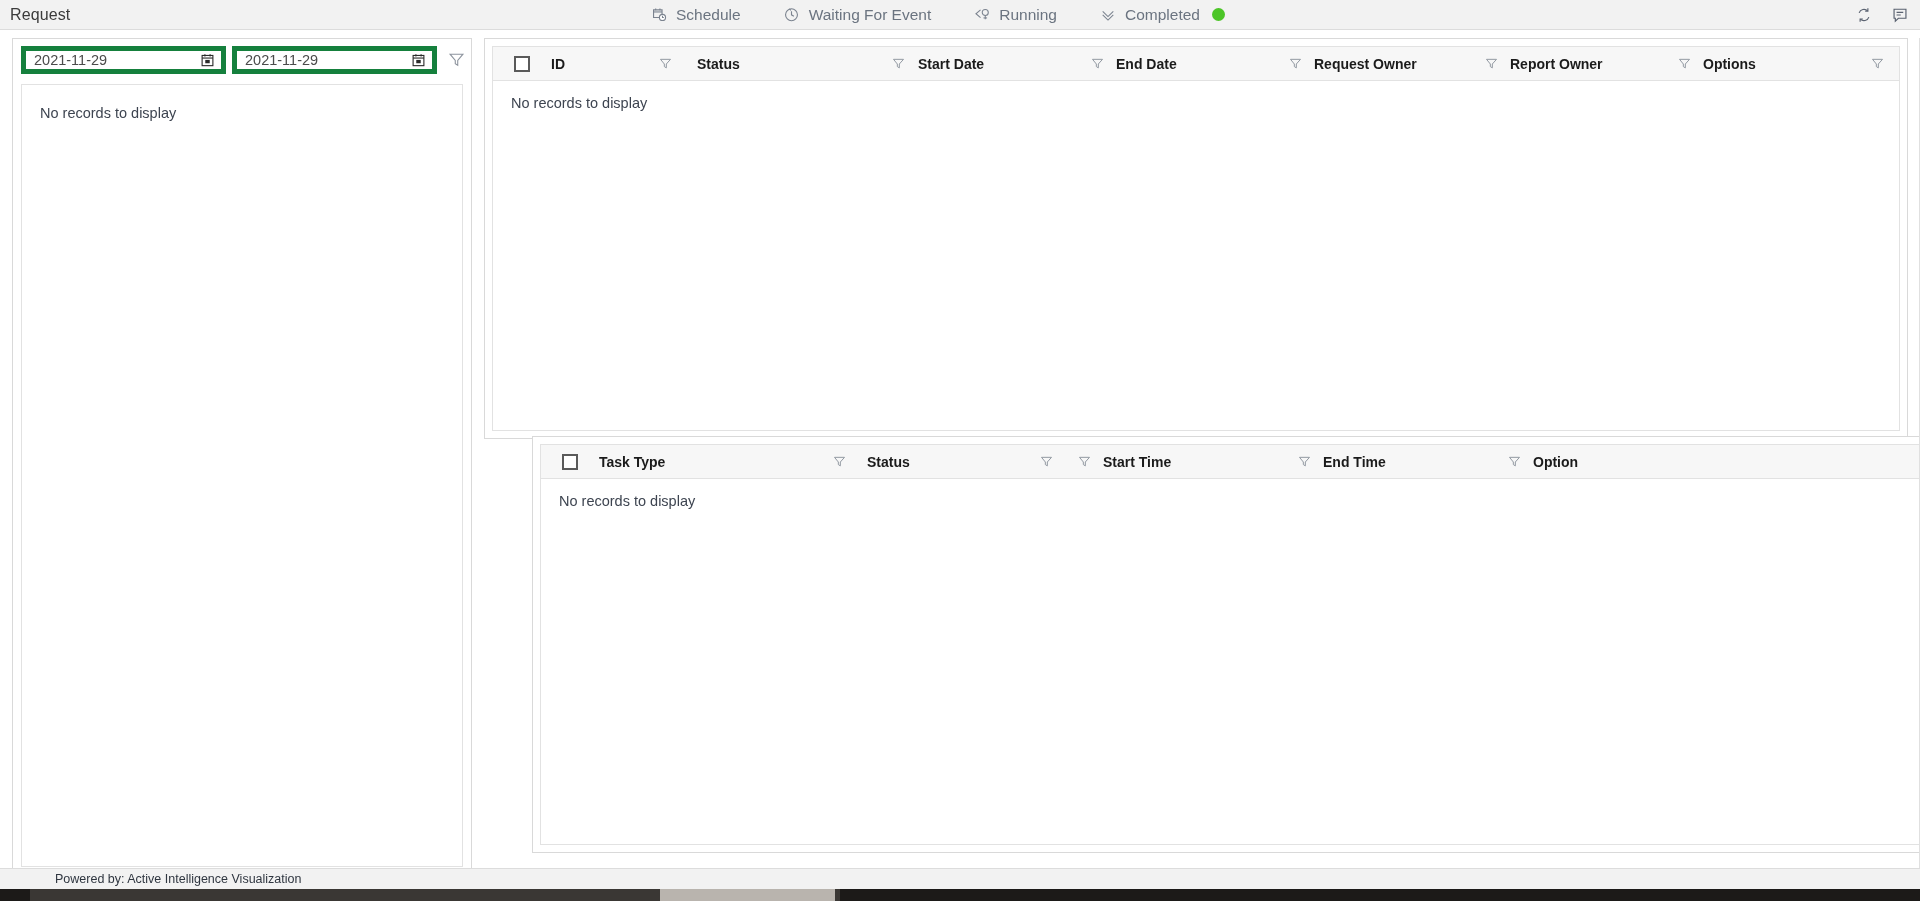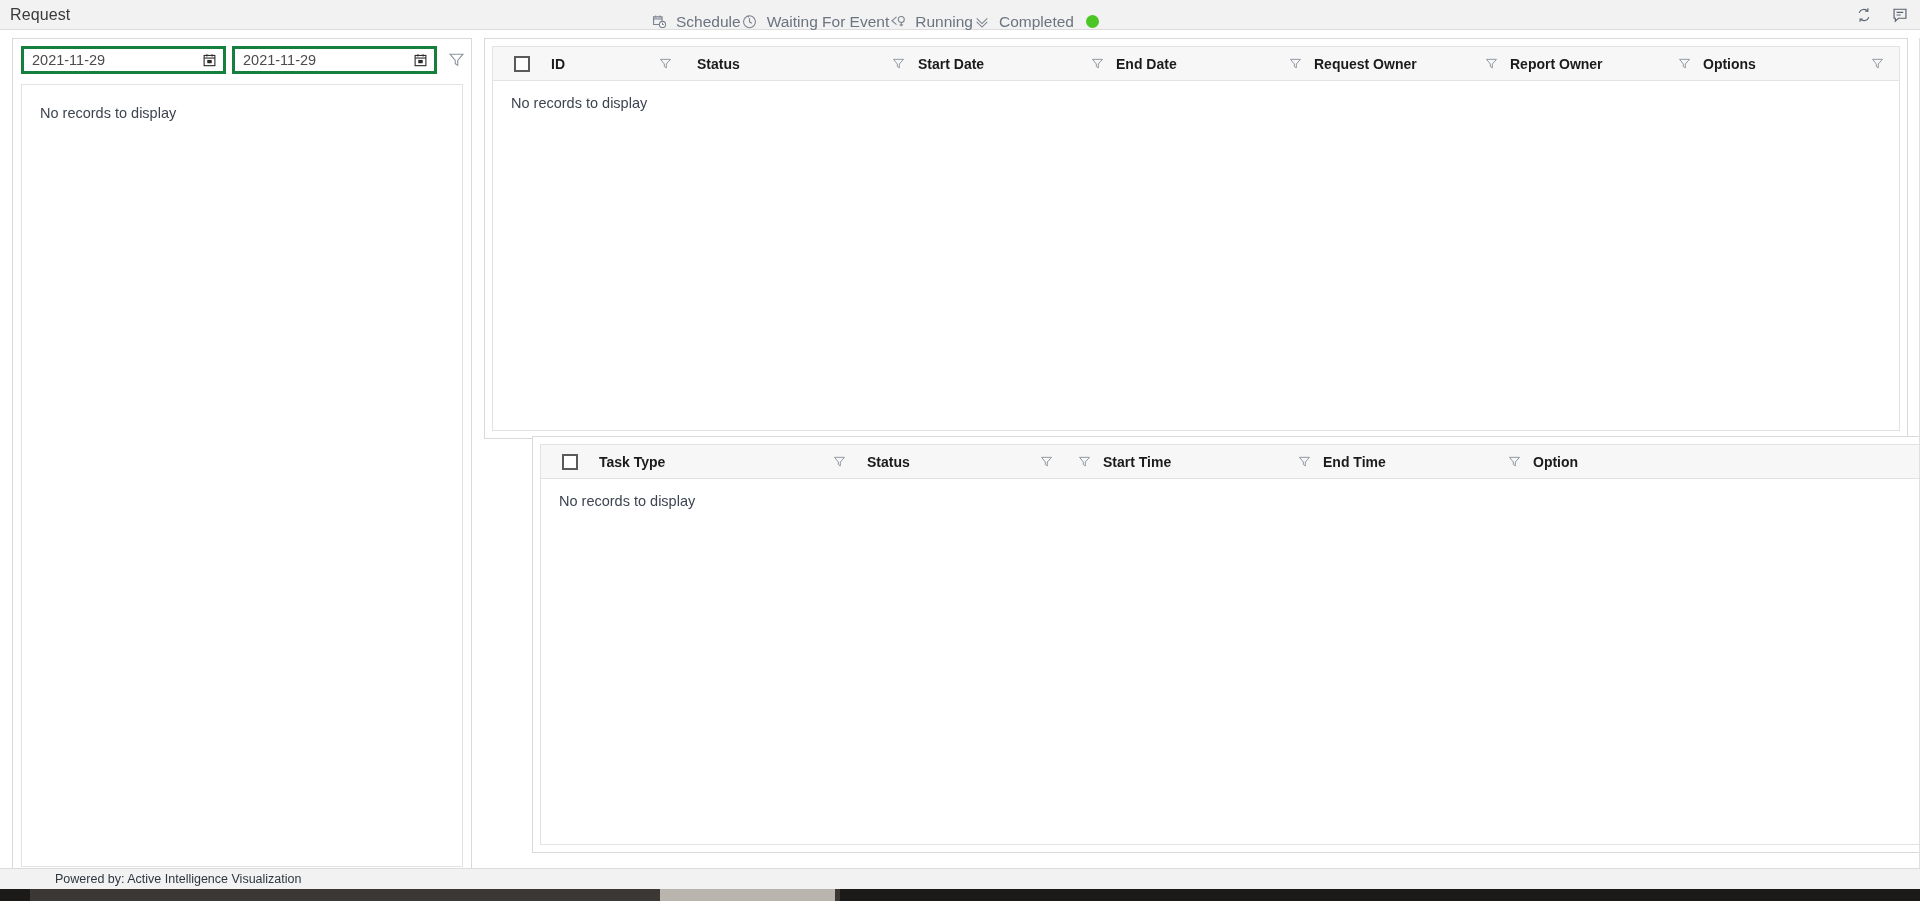--- a/index.html
+++ b/index.html
@@ -34,24 +34,25 @@
     left: 10px;
     top: 6px;
     font-size: 16px;
     color: #3b3b3b;
     letter-spacing: .1px;
   }
 
   .tabs {
     position: absolute;
     left: 650px;
-    top: 7px;
+    top: 0;
     height: 29px;
     display: flex;
     align-items: center;
+    gap: 42px;
   }
 
   .tab {
     display: flex;
     align-items: center;
     gap: 8px;
     color: #6b7480;
     font-size: 15.5px;
     cursor: pointer;
     line-height: 1;
@@ -108,21 +109,21 @@
     align-items: center;
     height: 40px;
     padding: 6px 8px 5px 8px;
     gap: 6px;
   }
 
   .date-field {
     position: relative;
     flex: 0 0 205px;
     height: 28px;
-    border: 3px solid #15803d;
+    border: 5px solid #15803d;
     background: #fff;
     display: flex;
     align-items: center;
     padding: 0 8px;
   }
   .date-field input {
     border: 0;
     outline: 0;
     font-family: "Liberation Sans", sans-serif;
     font-size: 14.5px;

